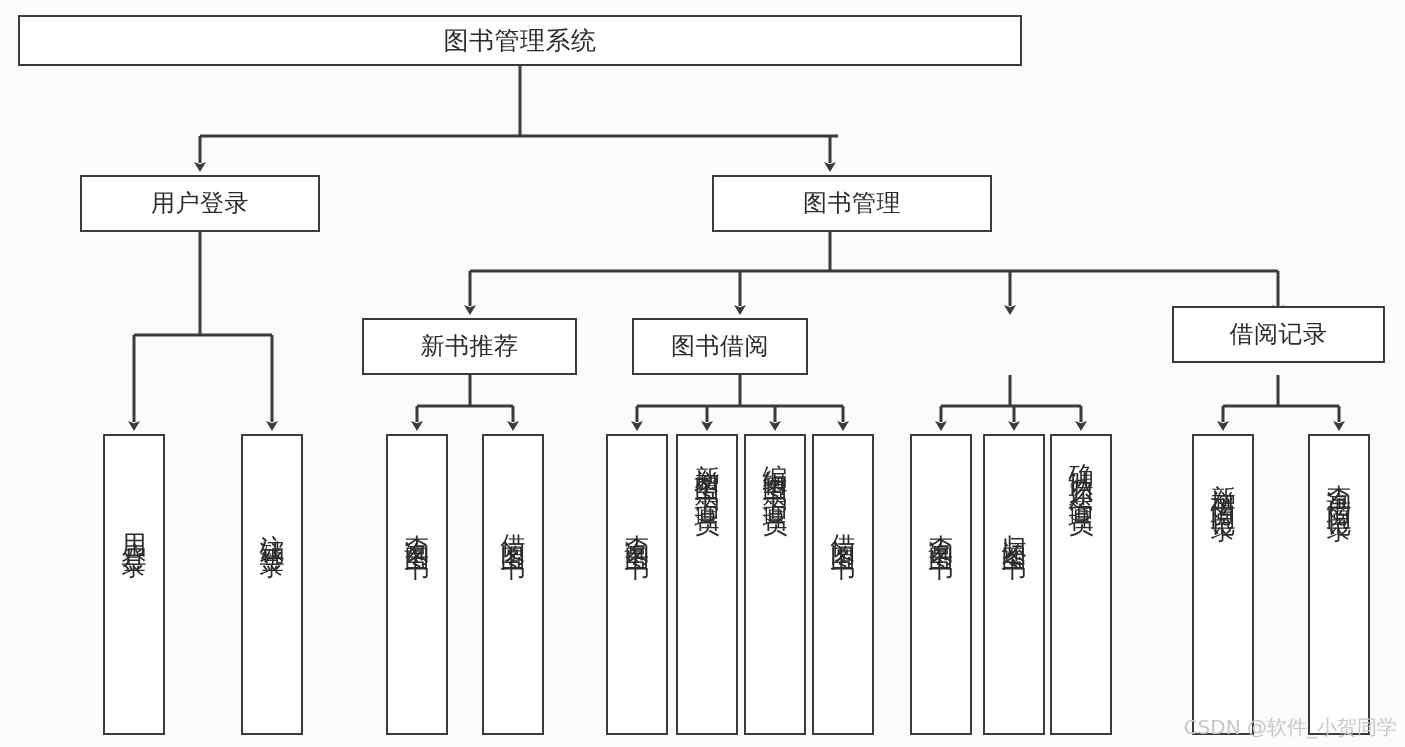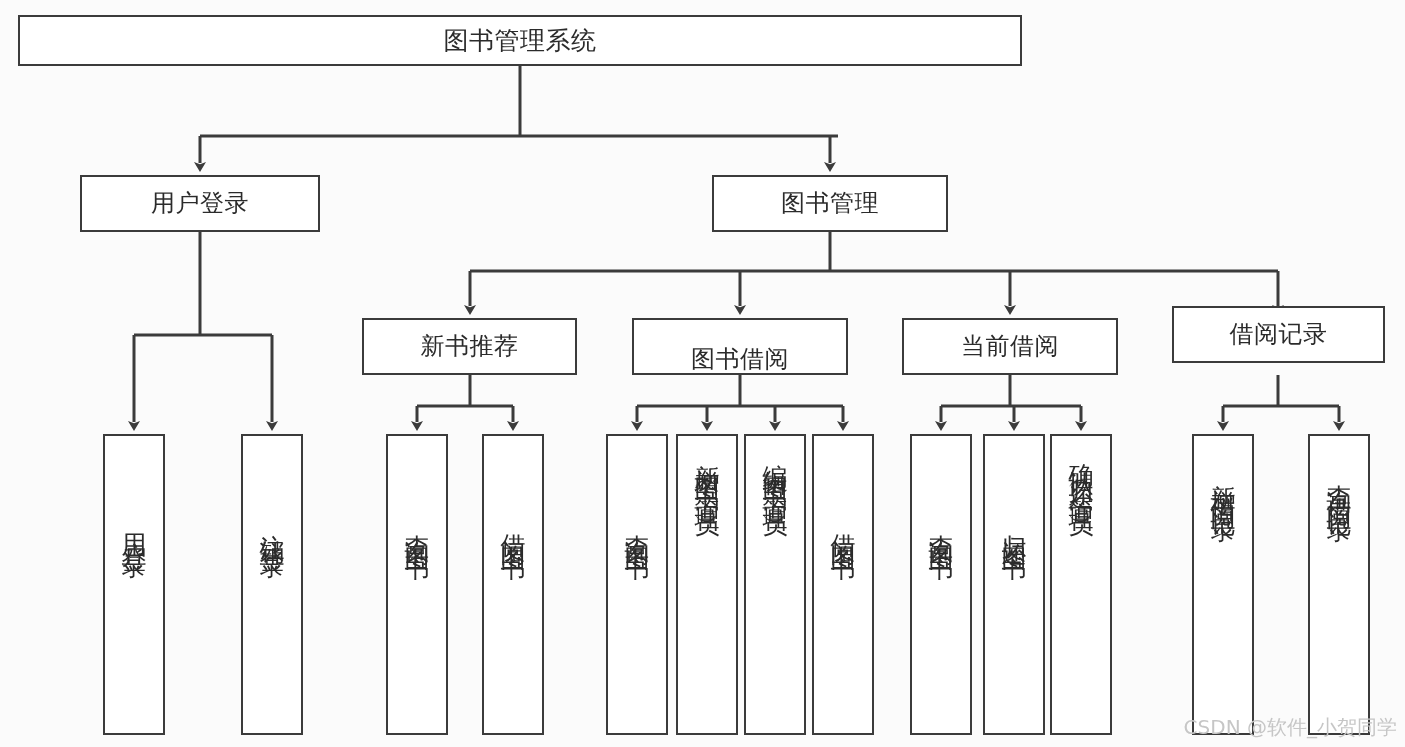--- a/index.html
+++ b/index.html
@@ -130,32 +130,29 @@
     </g>
   </svg>
 
   <div class="node h root" style="left:18px; top:15px; width:1004px; height:51px;">
     <span class="label">图书管理系统</span>
   </div>
 
   <div class="node h" style="left:80px; top:175px; width:240px; height:57px;">
     <span class="label">用户登录</span>
   </div>
-  <div class="node h" style="left:712px; top:175px; width:236px; height:57px;">
+  <div class="node h" style="left:712px; top:175px; width:280px; height:57px;">
     <span class="label">图书管理</span>
   </div>
 
   <div class="node h" style="left:362px; top:318px; width:215px; height:57px;">
     <span class="label">新书推荐</span>
   </div>
-  <div class="node h" style="left:632px; top:318px; width:216px; height:57px;align-items:flex-end;">
+  <div class="node h" style="left:632px; top:318px; width:176px; height:57px;">
     <span class="label">图书借阅</span>
-  </div>
-  <div class="node h" style="left:902px; top:318px; width:216px; height:57px;">
-    <span class="label">当前借阅</span>
   </div>
   <div class="node h" style="left:1172px; top:306px; width:213px; height:57px;">
     <span class="label">借阅记录</span>
   </div>
 
   <div class="node v" style="left:103px; top:434px; width:62px; height:301px; padding-top:78px;">
     <span class="label">用户登录</span>
   </div>
   <div class="node v" style="left:241px; top:434px; width:62px; height:301px; padding-top:78px;">
     <span class="label">注销登录</span>

